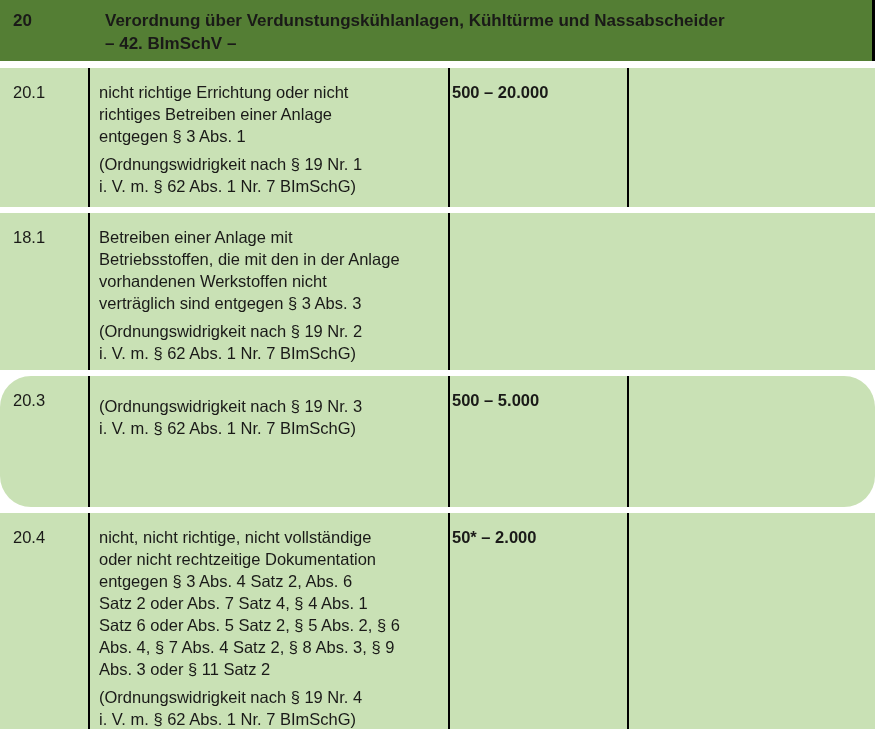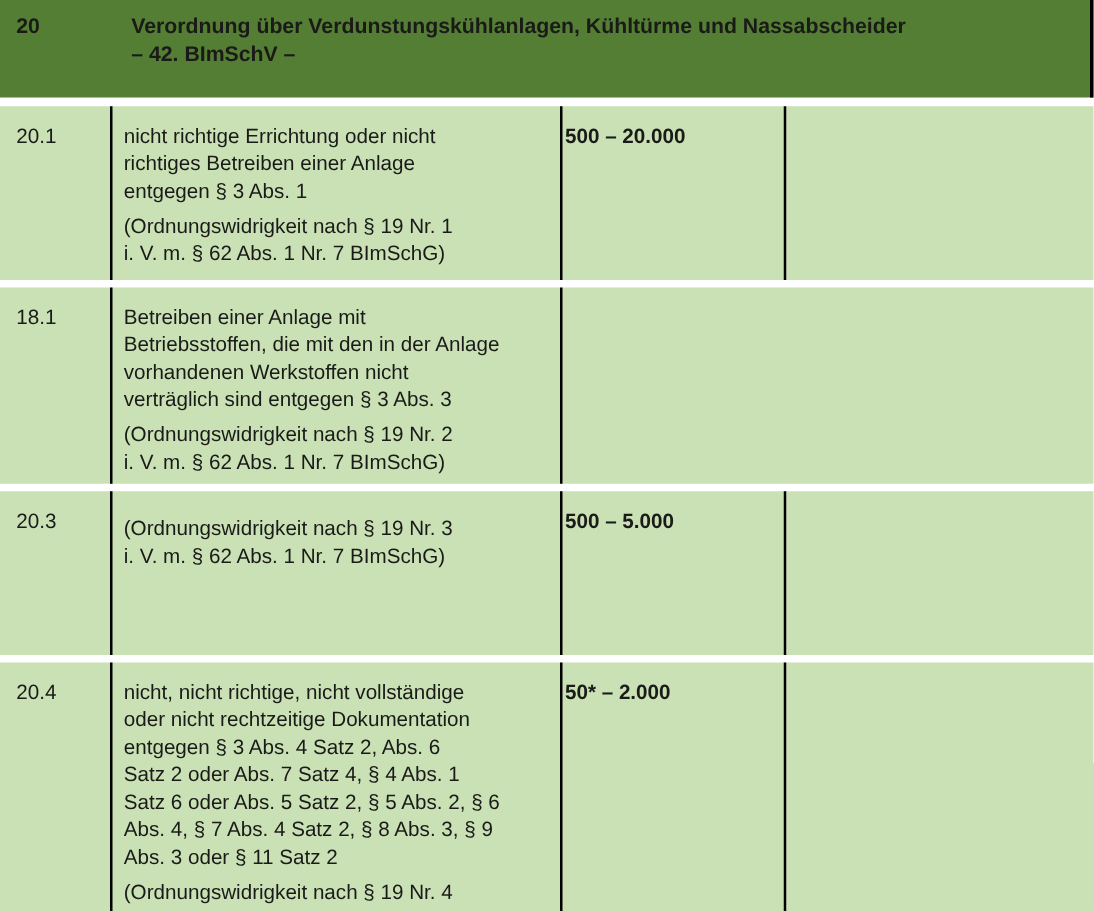--- a/index.html
+++ b/index.html
@@ -18,40 +18,40 @@
     background:var(--page-bg);
     font-family:"Liberation Sans","DejaVu Sans",sans-serif;
     color:var(--text);
     font-size:16.5px;
     line-height:22px;
   }
   
   .hdr{
     display:grid;
     grid-template-columns:88px 1fr;
-    height:78px;
+    height:61px;
     background:var(--header-bg);
     border-right:3px solid var(--grid-line);
     margin-bottom:7px;
     font-weight:bold;
     font-size:17px;
     line-height:23px;
   }
   .hdr-num{padding:9px 0 0 13px;}
   .hdr-title{padding:9px 10px 0 17px;white-space:pre-line;}
   
   .row{
     display:grid;
     grid-template-columns:88px 360px 179px 1fr;
     background:var(--row-bg);
     margin-bottom:6px;
   }
   .row.r0{min-height:139px;}
   .row.r1{min-height:152px;}
-  .row.r2{min-height:131px;}
+  .row.r2{min-height:131px;border-radius:31px;}
   .row.r3{min-height:215px;}
   .c{min-width:0;}
   .c.num{padding:13px 0 0 13px;}
   .c.desc{
     border-left:2px solid var(--grid-line);
     padding:13px 4px 6px 9px;
   }
   .c.fine{
     border-left:2px solid var(--grid-line);
     padding:13px 2px 0 2px;

